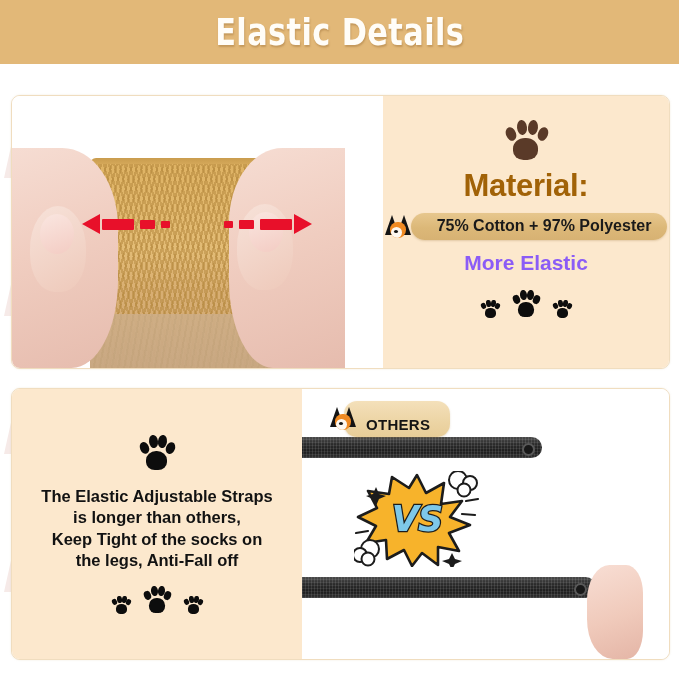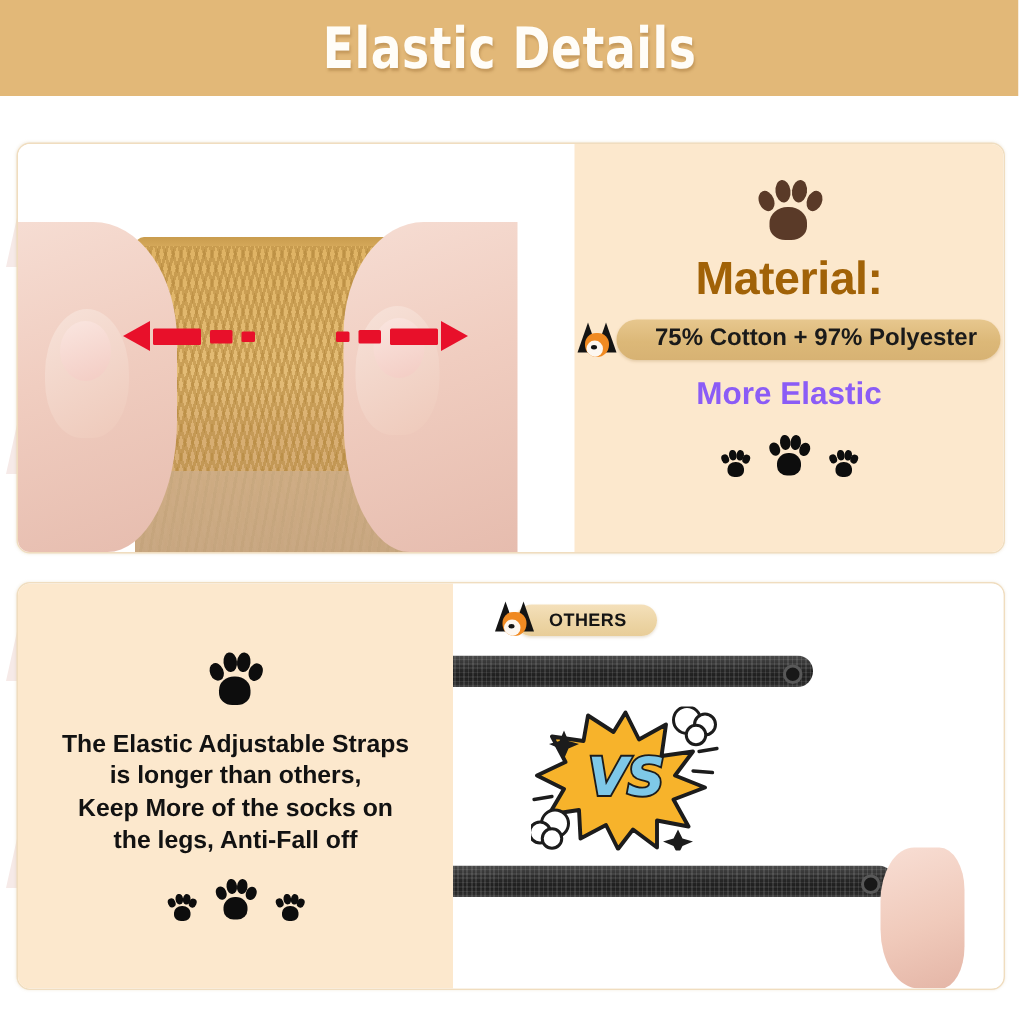--- a/index.html
+++ b/index.html
@@ -183,23 +183,23 @@
     white-space:pre-line;
   }
 
   
   .tag-pill{
     position:absolute;display:flex;align-items:center;z-index:4;
   }
   .tag-body{
     background:linear-gradient(180deg,#f4e0ba 0%,#ecd4a4 60%,#e8cd98 100%);
     border-radius:13px;
-    padding:3px 20px 4px 22px;
+    padding:15px 20px 4px 22px;
     margin-left:-12px;
-    font-size:12px;font-weight:bold;color:#141414;letter-spacing:.3px;
+    font-size:15px;font-weight:bold;color:#141414;letter-spacing:.3px;
     white-space:nowrap;
     box-shadow:0 1px 2px rgba(160,125,65,.25);
   }
   .strap{
     position:absolute;height:21px;
     background:
       repeating-linear-gradient(90deg, rgba(255,255,255,.10) 0 1px, rgba(0,0,0,0) 1px 3px),
       repeating-linear-gradient(0deg, rgba(255,255,255,.08) 0 1px, rgba(0,0,0,0) 1px 3px),
       linear-gradient(180deg,#4b4b4b 0%,#2b2b2b 35%,#1d1d1d 70%,#323232 100%);
     border-radius:11px;
@@ -342,21 +342,21 @@
     <span class="paw" style="color:#0d0d0d;width:40px;height:38px;">
       <i style="left:3px;top:8px;width:8.5px;height:12px;transform:rotate(-22deg);"></i>
       <i style="left:12px;top:1px;width:8.5px;height:13px;transform:rotate(-7deg);"></i>
       <i style="left:21px;top:1px;width:8.5px;height:13px;transform:rotate(7deg);"></i>
       <i style="left:29px;top:8px;width:8.5px;height:12px;transform:rotate(22deg);"></i>
       <i class="pad" style="left:9px;top:17px;width:21px;height:19px;"></i>
     </span>
 
     <div id="claim-text">The Elastic Adjustable Straps
 is longer than others,
-Keep More of the socks on
+Keep Tight of the socks on
 the legs, Anti-Fall off</div>
 
     <div class="paw-row">
       <span class="paw" style="color:#0d0d0d;width:20px;height:19px;">
         <i style="left:1px;top:4px;width:4.5px;height:6px;transform:rotate(-22deg);"></i>
         <i style="left:6px;top:1px;width:4.5px;height:6.5px;transform:rotate(-7deg);"></i>
         <i style="left:11px;top:1px;width:4.5px;height:6.5px;transform:rotate(7deg);"></i>
         <i style="left:15px;top:4px;width:4.5px;height:6px;transform:rotate(22deg);"></i>
         <i class="pad" style="left:5px;top:9px;width:11px;height:9.5px;"></i>
       </span>

